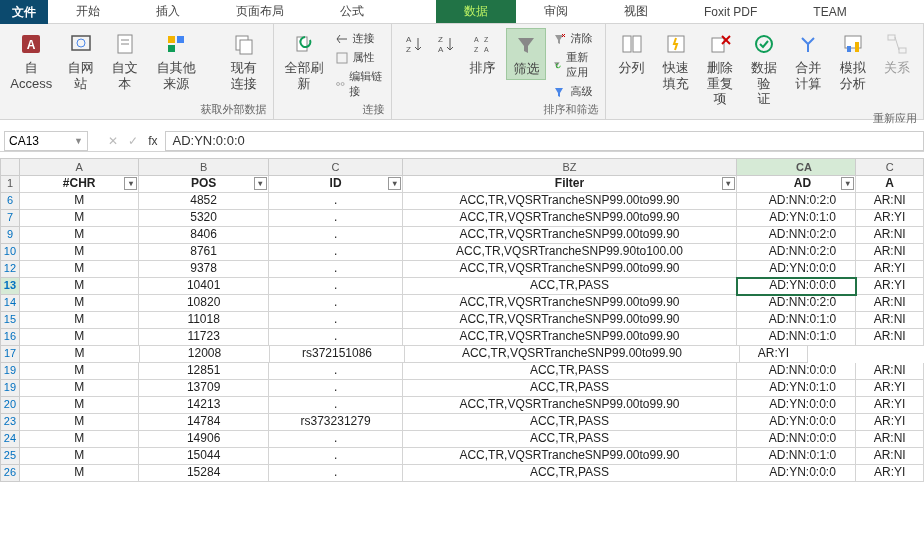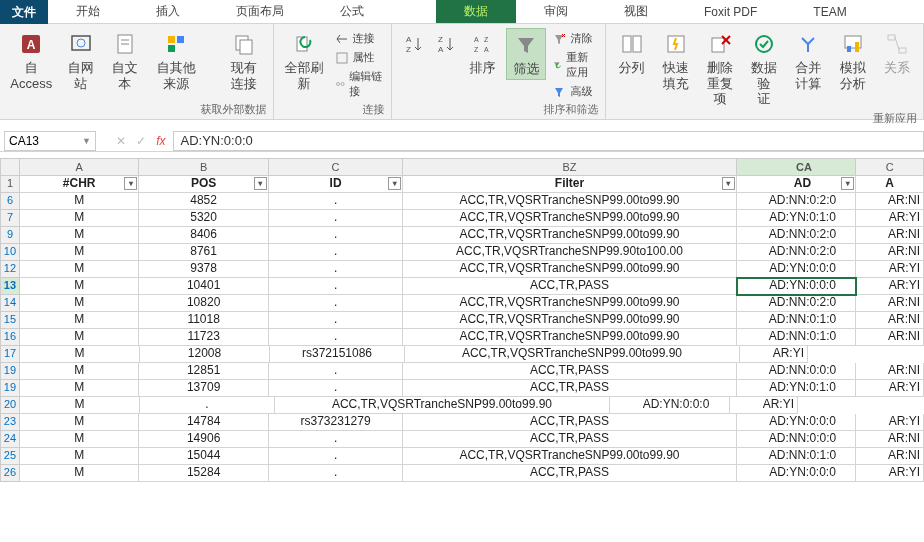--- a/index.html
+++ b/index.html
@@ -20,21 +20,21 @@
 .rbtn-label { font-size: 13px; color: #444; text-align: center; line-height: 1.2; white-space: pre-line; }
 .ricon { width: 28px; height: 28px; display: flex; align-items: center; justify-content: center; }
 .ricon svg { width: 24px; height: 24px; }
 .smallstack { display: flex; flex-direction: column; gap: 2px; padding-top: 2px; }
 .smallitem { display: flex; align-items: center; gap: 4px; font-size: 11px; color: #444; padding: 1px 2px; }
 .smallitem svg { width: 14px; height: 14px; }
 .filter-active { background: #c6e0c6; border: 1px solid #a0c8a0; }
 
 
 .fbar { height: 22px; display: flex; align-items: center; border-bottom: 1px solid #d4d4d4; margin-top: 10px; }
-.namebox { width: 92px; border: 1px solid #ccc; height: 20px; padding: 0 4px; display: flex; align-items: center; justify-content: space-between; margin-left: 4px; }
+.namebox { width: 84px; border: 1px solid #ccc; height: 20px; padding: 0 4px; display: flex; align-items: center; justify-content: space-between; margin-left: 4px; }
 .namebox-dd { color: #888; font-size: 9px; }
 .fx-area { display: flex; align-items: center; gap: 10px; margin-left: 20px; color: #888; }
 .fx-input-wrap { border: 1px solid #ccc; height: 20px; flex: 1; margin-left: 8px; padding: 0 6px; display: flex; align-items: center; font-family: Consolas, monospace; font-size: 13px; color: #333; }
 
 
 .grid { position: absolute; top: 158px; left: 0; right: 0; bottom: 0; overflow: hidden; }
 .colhead { display: flex; height: 18px; }
 .selall { width: 20px; border: 1px solid #ccc; background: #f0f0f0; }
 .ch { border: 1px solid #ccc; border-left: none; background: #f0f0f0; text-align: center; font-size: 11px; color: #555; line-height: 16px; position: relative; }
 .ch.active-col { background: #d6ead6; font-weight: bold; }
@@ -47,21 +47,21 @@
 .cell.center { text-align: center; }
 .cell.selected { outline: 2px solid #217346; outline-offset: -1px; z-index: 2; background: #fff; }
 .fdrop { position: absolute; right: 1px; top: 1px; width: 13px; height: 13px; border: 1px solid #999; background: #fff; font-size: 8px; line-height: 11px; text-align: center; color: #555; }
 
 .w-chr { width: 120px; }
 .w-pos { width: 130px; }
 .w-id { width: 135px; }
 .w-bz { width: 335px; }
 .w-ca { width: 120px; padding-left: 16px; }
 .w-cb { width: 68px; }
-.cut { width: 68px; text-align: right; }
+.cut { width: 68px; text-align: center; }
 </style>
 </head>
 <body>
 
 <div class="menubar">
   <div class="mfile">文件</div>
   <div id="menutabs" style="display: flex;">
       <div class="mtab">开始</div>
       <div class="mtab">插入</div>
       <div class="mtab">页面布局</div>
@@ -306,21 +306,21 @@
 </div>
 
 <div class="fbar">
   <div class="namebox">
       <span>CA13</span>
       <span class="namebox-dd">▼</span>
     </div>
   <div class="fx-area">
     <span style="color:#bbb">✕</span>
     <span style="color:#bbb">✓</span>
-    <span style="font-style:italic;color:#ef4444">fx</span>
+    <span style="color:#404040">fx</span>
   </div>
   <div class="fx-input-wrap">
       <span>AD:YN:0:0:0</span>
     </div>
 </div>
 
 <div class="grid">
   <div class="colhead" id="colhead">
     <div class="selall"></div>
   <div class="ch w-chr">A</div>
@@ -443,20 +443,21 @@
         <div class="cell w-chr center">M</div>
         <div class="cell w-pos center">13709</div>
         <div class="cell w-id center">.</div>
         <div class="cell w-bz center">ACC,TR,PASS</div>
         <div class="cell w-ca center">AD:YN:0:1:0</div>
         <div class="cell cut">AR:YI</div>
       </div>
       <div class="row">
         <div class="rh filtered">20</div>
         <div class="cell w-chr center">M</div>
+        <div class="cell w-pos center">14213</div>
         <div class="cell w-id center">.</div>
         <div class="cell w-bz center">ACC,TR,VQSRTrancheSNP99.00to99.90</div>
         <div class="cell w-ca center">AD:YN:0:0:0</div>
         <div class="cell cut">AR:YI</div>
       </div>
       <div class="row">
         <div class="rh filtered">23</div>
         <div class="cell w-chr center">M</div>
         <div class="cell w-pos center">14784</div>
         <div class="cell w-id center">rs373231279</div>

